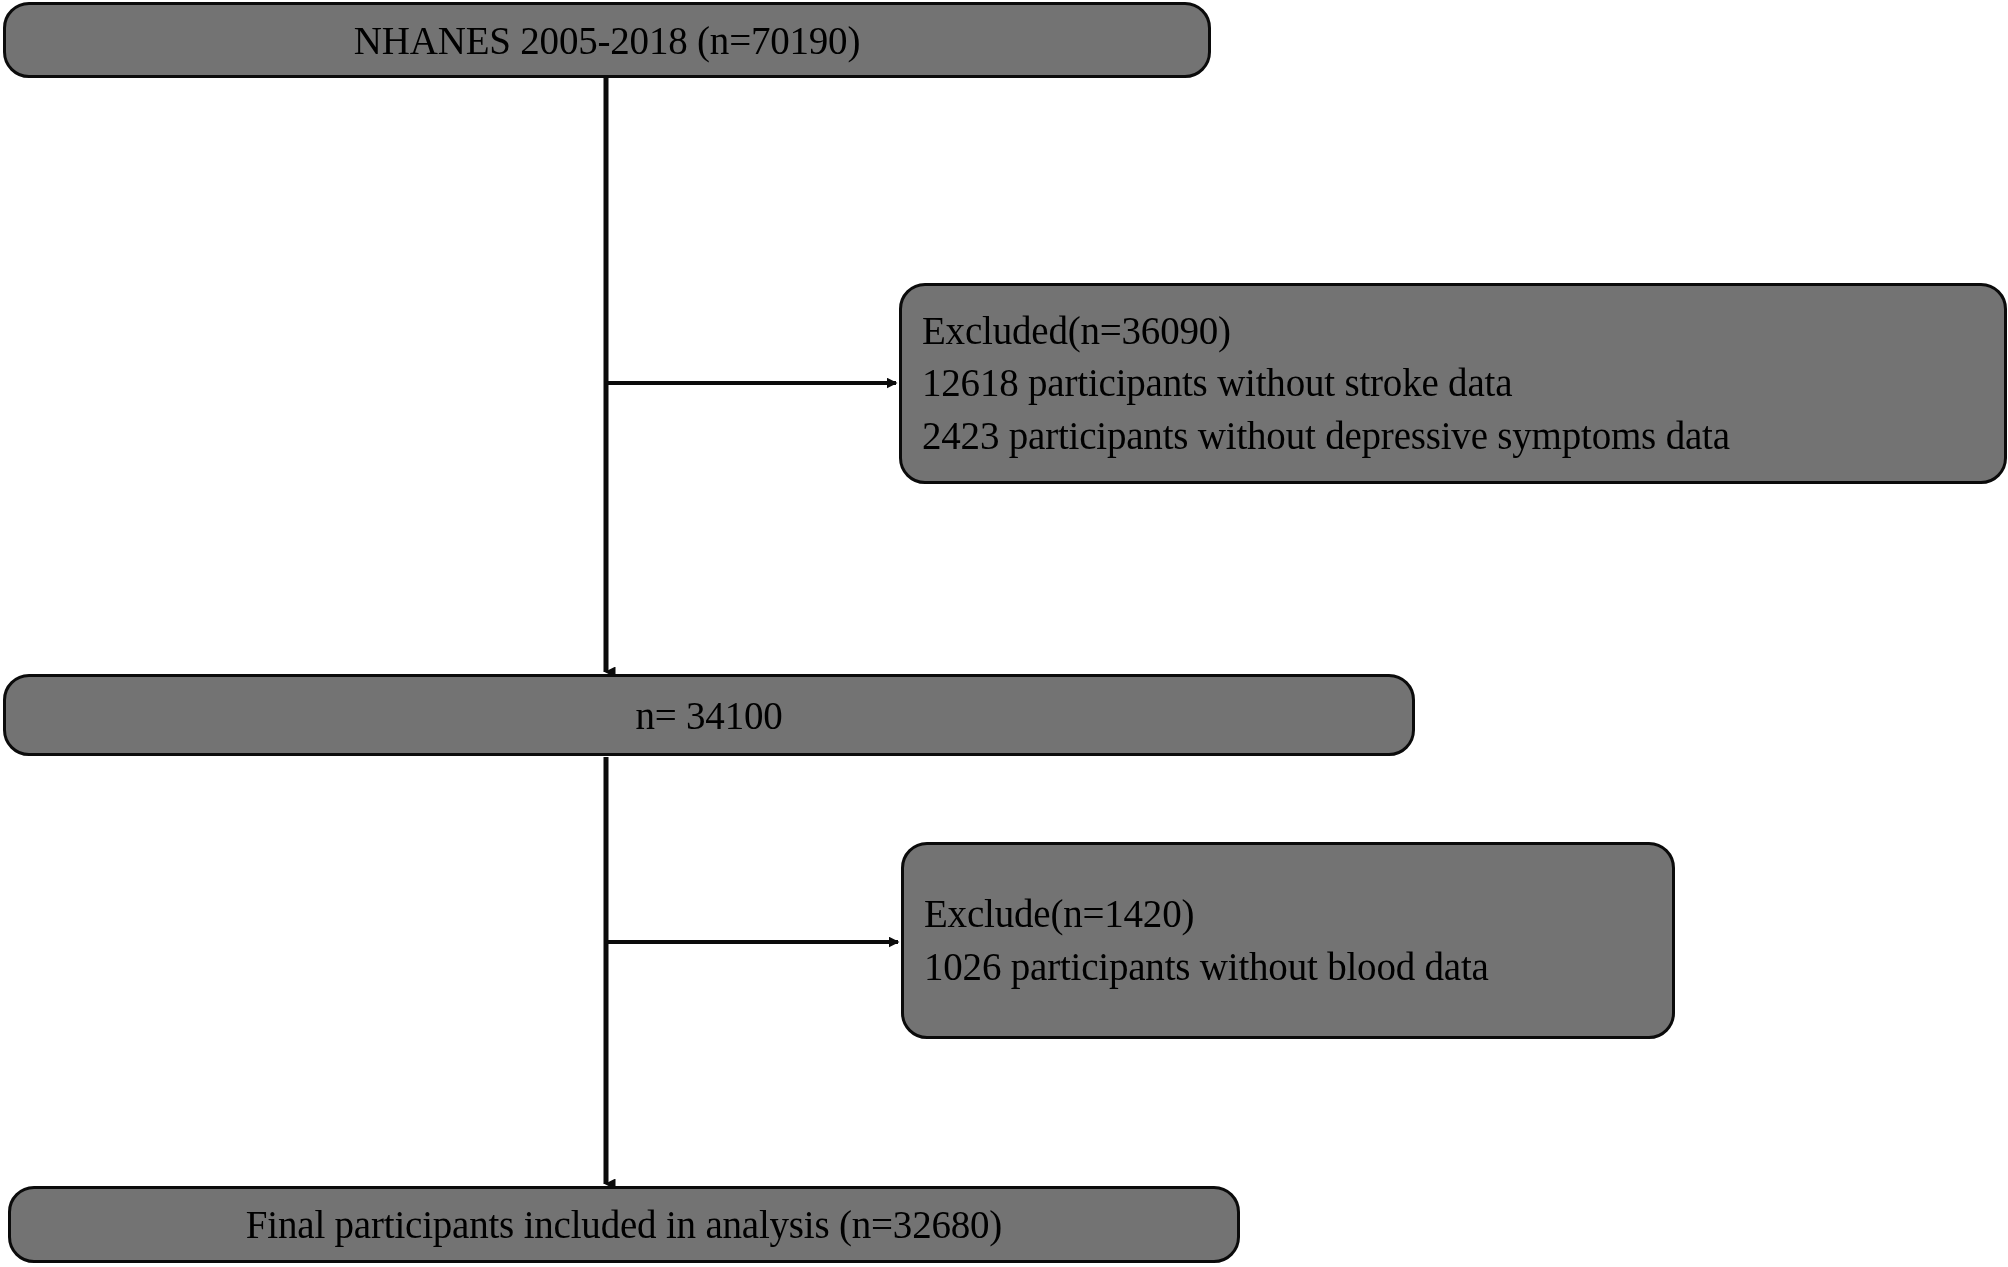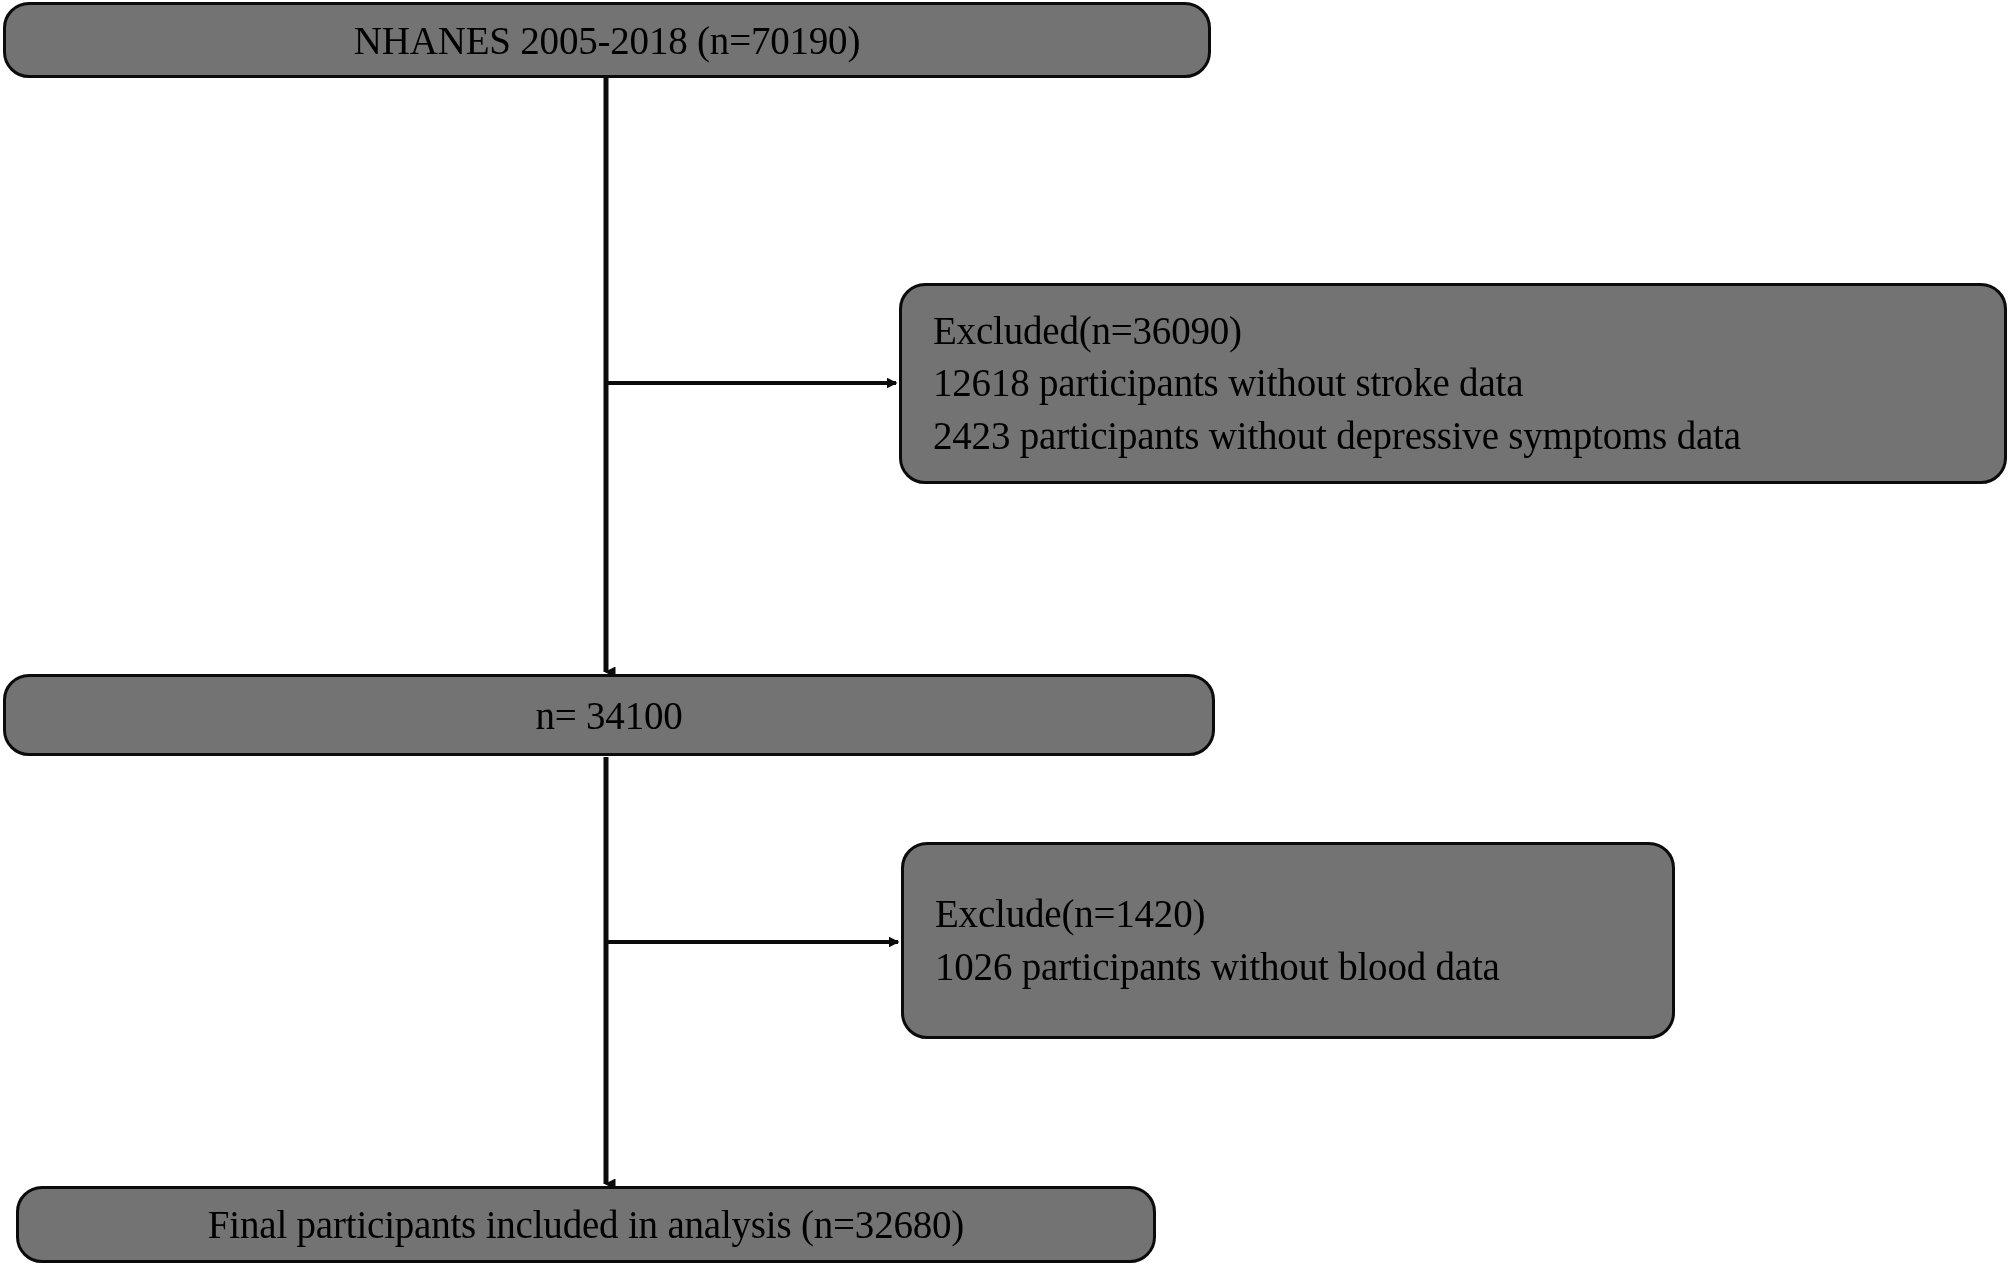--- a/index.html
+++ b/index.html
@@ -42,21 +42,21 @@
     flex-direction: column;
     justify-content: center;
   }
 
   .node.main {
     align-items: center;
   }
 
   .node.side {
     align-items: flex-start;
-    padding-left: 31px;
+    padding-left: 20px;
   }
 
   .node-line {
     font-size: 39px;
     line-height: 1.0;
     white-space: nowrap;
     letter-spacing: -0.2px;
     color: #000000;
   }
 
@@ -77,35 +77,35 @@
   #node-excluded-1 {
     left: 899px;
     top: 283px;
     width: 1108px;
     height: 201px;
   }
 
   #node-intermediate {
     left: 3px;
     top: 674px;
-    width: 1212px;
+    width: 1412px;
     height: 82px;
   }
 
   #node-excluded-2 {
     left: 901px;
     top: 842px;
     width: 774px;
     height: 197px;
   }
 
   #node-final {
-    left: 16px;
+    left: 8px;
     top: 1186px;
-    width: 1140px;
+    width: 1232px;
     height: 77px;
   }
 </style>
 </head>
 <body>
 
 <div id="flowchart">
 
   <svg id="connector-layer" viewBox="0 0 2008 1267" xmlns="http://www.w3.org/2000/svg">
     <defs>

